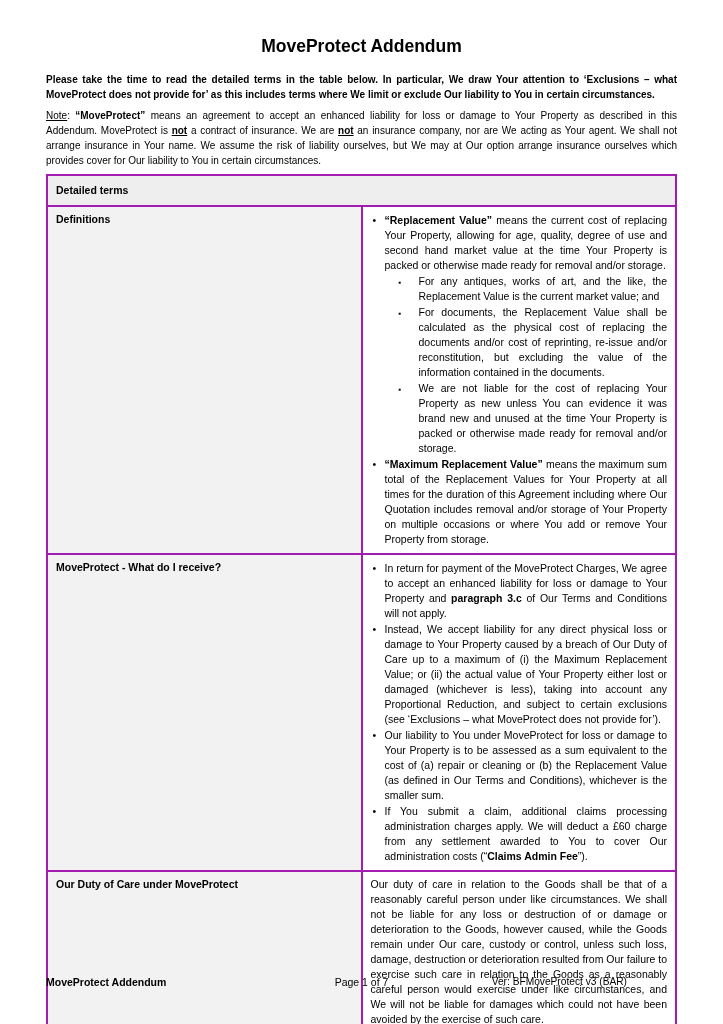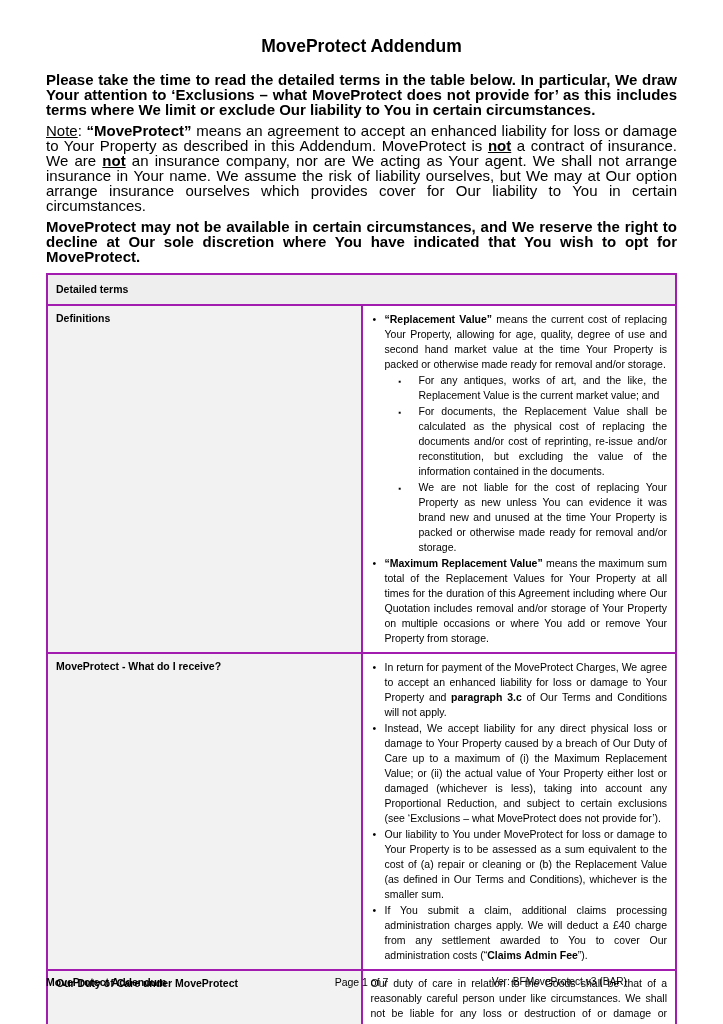--- a/index.html
+++ b/index.html
@@ -5,21 +5,21 @@
   html{background:#ffffff;}
   html,body{margin:0;padding:0;}
   body{
     width:723px;height:1024px;position:relative;overflow:hidden;
     background:#ffffff;color:#000000;
     font-family:"Liberation Sans","DejaVu Sans",sans-serif;
     -webkit-font-smoothing:antialiased;
   }
   .page{padding:36px 46px 0 46px;box-sizing:border-box;}
   .title{font-size:17.5px;font-weight:bold;text-align:center;margin:0 0 15px 0;}
-  .para{font-size:15px;line-height:15px;text-align:justify;margin:0 0 6px 0;}
+  .para{font-size:10px;line-height:15px;text-align:justify;margin:0 0 6px 0;}
   .para.intro-p3{margin-bottom:9px;}
   .b{font-weight:bold;}
   .u{text-decoration:underline;}
   table.terms{width:100%;border-collapse:collapse;font-size:10.5px;line-height:15px;table-layout:fixed;}
   .terms td{border:2px solid #a21caf;vertical-align:top;box-sizing:border-box;}
   .thead{background:#eeeeee;font-weight:bold;padding:7px 8px;}
   .label{width:115px;background:#f2f2f2;font-weight:bold;padding:5px 6px 3px 8px;}
   .content{padding:5px 8px;text-align:justify;}
   .blk{margin:0 0 2px 0;}
   .bullets{margin:0;}
@@ -34,21 +34,20 @@
 </style>
 </head>
 <body>
 
 <div class="page">
 
   <h1 class="title">MoveProtect Addendum</h1>
 
   <p class="para"><span class="b">Please take the time to read the detailed terms in the table below. In particular, We draw Your attention to ‘Exclusions – what MoveProtect does not provide for’ as this includes terms where We limit or exclude Our liability to You in certain circumstances.</span></p>
   <p class="para"><span class="u">Note</span><span>: </span><span class="b">“MoveProtect”</span><span> means an agreement to accept an enhanced liability for loss or damage to Your Property as described in this Addendum. MoveProtect is </span><span class="b u">not</span><span> a contract of insurance. We are </span><span class="b u">not</span><span> an insurance company, nor are We acting as Your agent. We shall not arrange insurance in Your name. We assume the risk of liability ourselves, but We may at Our option arrange insurance ourselves which provides cover for Our liability to You in certain circumstances.</span></p>
-  <p class="para intro-p3"><span class="b">MoveProtect may not be available in certain circumstances, and We reserve the right to decline at Our sole discretion where You have indicated that You wish to opt for MoveProtect.</span></p>
 
   <table class="terms">
     <tbody>
       <tr>
         <td colspan="2" class="thead">Detailed terms</td>
       </tr>
       <tr>
         <td class="label">Definitions</td>
         <td class="content">
             <div class="bullets">
@@ -60,21 +59,21 @@
             </div>
           </td>
       </tr>
       <tr>
         <td class="label">MoveProtect - What do I receive?</td>
         <td class="content">
             <div class="bullets">
               <div class="bullet"><span class="bmark">•</span><span><span>In return for payment of the MoveProtect Charges, We agree to accept an enhanced liability for loss or damage to Your Property and </span><span class="b">paragraph 3.c</span><span> of Our Terms and Conditions will not apply.</span></span></div>
               <div class="bullet"><span class="bmark">•</span><span><span>Instead, We accept liability for any direct physical loss or damage to Your Property caused by a breach of Our Duty of Care up to a maximum of (i) the Maximum Replacement Value; or (ii) the actual value of Your Property either lost or damaged (whichever is less), taking into account any Proportional Reduction, and subject to certain exclusions (see ‘Exclusions – what MoveProtect does not provide for’).</span></span></div>
               <div class="bullet"><span class="bmark">•</span><span><span>Our liability to You under MoveProtect for loss or damage to Your Property is to be assessed as a sum equivalent to the cost of (a) repair or cleaning or (b) the Replacement Value (as defined in Our Terms and Conditions), whichever is the smaller sum.</span></span></div>
-              <div class="bullet"><span class="bmark">•</span><span><span>If You submit a claim, additional claims processing administration charges apply. We will deduct a £40 charge from any settlement awarded to You to cover Our administration costs (“</span><span class="b">Claims Admin Fee</span><span>”).</span></span></div>
+              <div class="bullet"><span class="bmark">•</span><span><span>If You submit a claim, additional claims processing administration charges apply. We will deduct a £60 charge from any settlement awarded to You to cover Our administration costs (“</span><span class="b">Claims Admin Fee</span><span>”).</span></span></div>
             </div>
           </td>
       </tr>
       <tr>
         <td class="label">Our Duty of Care under MoveProtect</td>
         <td class="content">
             <div class="blk paragraph"><span>Our duty of care in relation to the Goods shall be that of a reasonably careful person under like circumstances. We shall not be liable for any loss or destruction of or damage or deterioration to the Goods, however caused, while the Goods remain under Our care, custody or control, unless such loss, damage, destruction or deterioration resulted from Our failure to exercise such care in relation to the Goods as a reasonably careful person would exercise under like circumstances, and We will not be liable for damages which could not have been avoided by the exercise of such care.</span></div>
           </td>
       </tr>
 

